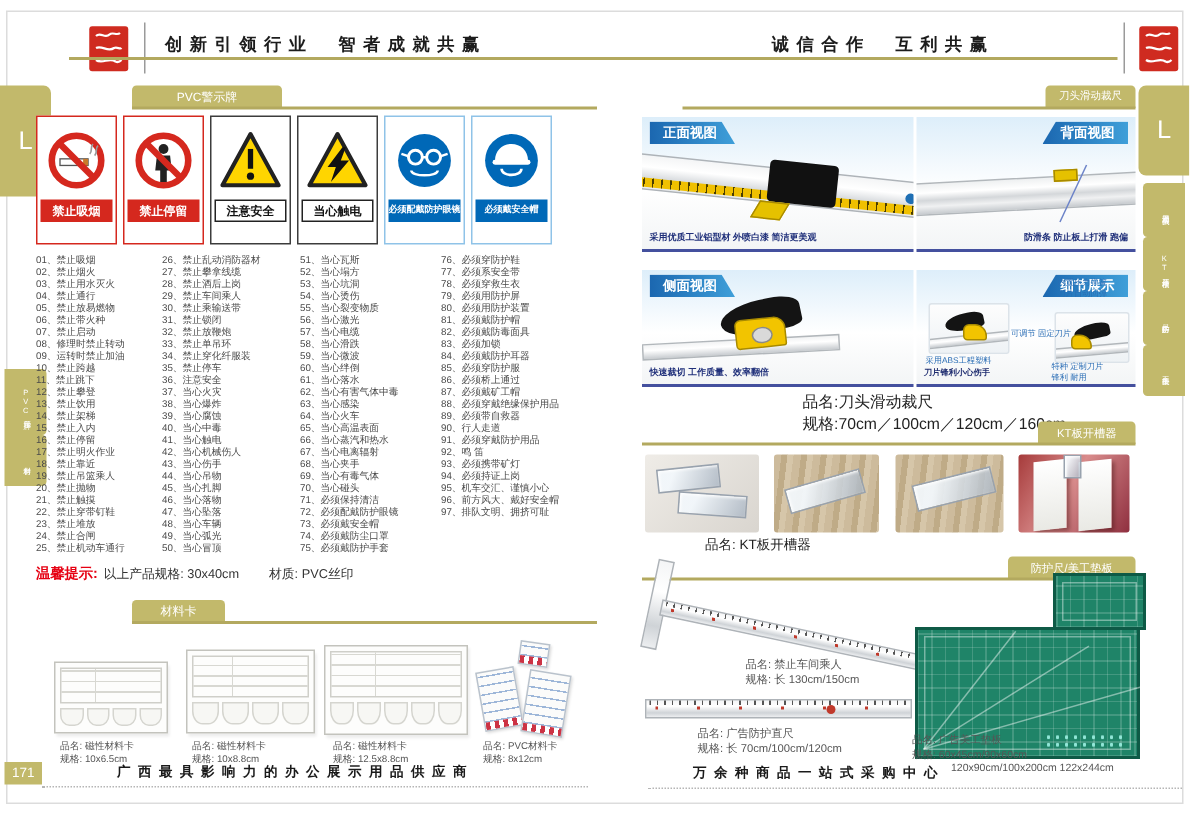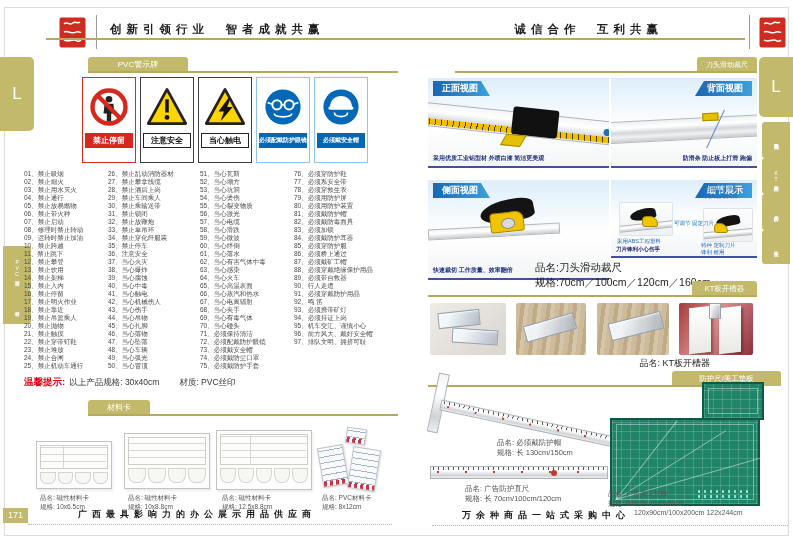--- a/index.html
+++ b/index.html
@@ -107,21 +107,21 @@
   .anno{position:absolute;font-size:5.5px;line-height:7px;color:#2a6db5;white-space:pre-line;}
   .anno.dark{color:#1c2a6e;font-weight:bold;}
 
   .prod-cap1{position:absolute;font-size:10.5px;color:#222;white-space:nowrap;text-align:right;}
 
   .photo{position:absolute;top:303px;height:52px;border-radius:2px;overflow:hidden;box-sizing:border-box;}
   .wood{background:repeating-linear-gradient(97deg,#cdbb9c 0 5px,#bfab87 5px 9px,#d6c6a9 9px 13px);}
   .glass{position:absolute;background:linear-gradient(115deg,rgba(242,247,251,.95) 25%,rgba(168,180,194,.8));
          border:1px solid #98a2ae;box-shadow:inset 1px 1px 2px rgba(255,255,255,.9);}
   .board{position:absolute;background:linear-gradient(180deg,#ffffff,#e9e9e4);box-shadow:2px 2px 3px rgba(60,10,10,.45);}
-  .cap-center{position:absolute;font-size:9px;color:#222;text-align:right;white-space:nowrap;}
+  .cap-center{position:absolute;font-size:9px;color:#222;text-align:left;white-space:nowrap;}
 
   .tsq-rot{position:absolute;transform:rotate(12deg);transform-origin:10px 10px;}
   .tsq-head{position:absolute;left:0;top:-14px;width:9px;height:58px;}
   .tsq-bar{position:absolute;left:8px;top:12px;width:186px;height:9px;}
   .ticks::before{content:"";position:absolute;left:2px;right:2px;top:0;height:3px;
       background:repeating-linear-gradient(90deg,#555 0 1px,transparent 1px 5px);}
   .redmarks::after{content:"";position:absolute;left:6px;right:6px;top:4px;height:2px;
       background:repeating-linear-gradient(90deg,#c0392b 0 2px,transparent 2px 28px);}
   .flat-ruler{position:absolute;height:11px;}
   .rlogo{position:absolute;width:6px;height:6px;border-radius:50%;background:#c0392b;top:3px;}
@@ -181,20 +181,32 @@
   <div class="side-tab right" style="top:194px;height:32px;">
       <span>广告防护尺</span>
     </div>
   <div class="side-tab right" style="top:230px;height:30px;">
       <span>美工垫板</span>
     </div>
 
   <div class="sec-tab" style="left:88px;top:57px;width:100px;">PVC警示牌</div>
   <div class="gold-line" style="left:88px;top:71px;width:310px;"></div>
 
+  <div class="sign sign-red" style="left:24px;">
+    <div class="sign-icon">
+      <svg width="44" height="48" viewBox="0 0 40 40">
+        <circle cx="20" cy="20" r="15" fill="none" stroke="#d5281e" stroke-width="4"></circle>
+        <rect x="10" y="19" width="17" height="4" fill="#fff" stroke="#555" stroke-width="0.8"></rect>
+        <rect x="24" y="19" width="3" height="4" fill="#c87a2a"></rect>
+        <path d="M28 16c2-2 0-4 2-6 M31 17c2-2 0-4 2-6" stroke="#999" stroke-width="1" fill="none"></path>
+        <line x1="10" y1="10" x2="30" y2="30" stroke="#d5281e" stroke-width="4"></line>
+      </svg>
+    </div>
+    <div class="sign-label lab-red">禁止吸烟</div>
+  </div>
   <div class="sign sign-red" style="left:82px;">
     <div class="sign-icon">
       <svg width="44" height="48" viewBox="0 0 40 40">
         <circle cx="20" cy="20" r="15" fill="none" stroke="#d5281e" stroke-width="4"></circle>
         <circle cx="20" cy="13" r="3" fill="#222"></circle>
         <path d="M16 17h8l1 9h-3v7h-4v-7h-3z" fill="#222"></path>
         <line x1="10" y1="10" x2="30" y2="30" stroke="#d5281e" stroke-width="4"></line>
       </svg>
     </div>
     <div class="sign-label lab-red">禁止停留</div>
@@ -434,21 +446,21 @@
     <div class="vbanner l">正面视图</div>
     <div class="rf-bar metal">
       <div class="rf-scale"></div>
       <div class="rf-slider"></div>
       <div class="rf-cutter"></div>
       <div class="rf-dot"></div>
     </div>
     <div class="vcap" style="left:5px;">采用优质工业铝型材 外喷白漆 简洁更美观</div>
   </div>
 
-  <div class="vpanel" style="left:428px;top:180px;width:181px;height:100px;">
+  <div class="vpanel" style="left:428px;top:180px;width:181px;height:78px;">
     <div class="vbanner l">侧面视图</div>
     <div class="rail" style="left:0;top:46px;width:130px;transform:rotate(-3deg);"></div>
     <div class="fin" style="left:52px;top:20px;width:54px;height:22px;transform:rotate(-12deg);"></div>
     <div class="ybody" style="left:62px;top:32px;width:32px;height:18px;transform:rotate(-6deg);">
         <i></i>
       </div>
     <div class="vcap" style="left:5px;">快速裁切 工作质量、效率翻倍</div>
   </div>
 
   <div class="vpanel" style="left:611px;top:180px;width:146px;height:78px;">
@@ -488,31 +500,31 @@
   <div class="photo wood" style="left:597px;width:72px;">
     <div class="glass" style="left:12px;top:14px;width:52px;height:16px;transform:rotate(-14deg);"></div>
   </div>
   <div class="photo" style="left:679px;width:74px;background:linear-gradient(120deg,#a63b3b,#d98c8c 45%,#8f2f3f);">
     <div class="board" style="left:10px;top:4px;width:22px;height:46px;transform:skewY(-6deg);"></div>
     <div class="board" style="left:40px;top:4px;width:22px;height:46px;transform:skewY(-6deg);"></div>
     <div class="glass" style="left:30px;top:0;width:10px;height:14px;"></div>
   </div>
   <div class="cap-center" style="left:470px;top:357px;width:240px;">品名: KT板开槽器</div>
 
-  <div class="sec-tab" style="left:672px;top:371px;width:109px;font-size:7.5px;">防护尺/美工垫板</div>
+  <div class="sec-tab" style="left:672px;top:371px;width:85px;font-size:7.5px;">防护尺/美工垫板</div>
   <div class="gold-line" style="left:428px;top:385px;width:329px;"></div>
 
   <div class="abs" style="left:434px;top:388px;width:185px;height:58px;">
     <div class="tsq-rot">
       <div class="tsq-head metal"></div>
       <div class="tsq-bar metal ticks redmarks"></div>
     </div>
   </div>
   <div class="pcap" style="left:497px;top:438px;font-size:7.5px;line-height:10px;">
-    <div>品名: 必须戴防护帽</div>
+    <div>品名: 禁止车间乘人</div>
     <div>规格: 长 130cm/150cm</div>
   </div>
 
   <div class="flat-ruler metal ticks redmarks" style="left:430px;top:466px;width:176px;">
     <div class="rlogo" style="left:120px;"></div>
   </div>
   <div class="pcap" style="left:465px;top:484px;font-size:7.5px;line-height:10px;">
     <div>品名: 广告防护直尺</div>
     <div>规格: 长 70cm/100cm/120cm</div>
   </div>

